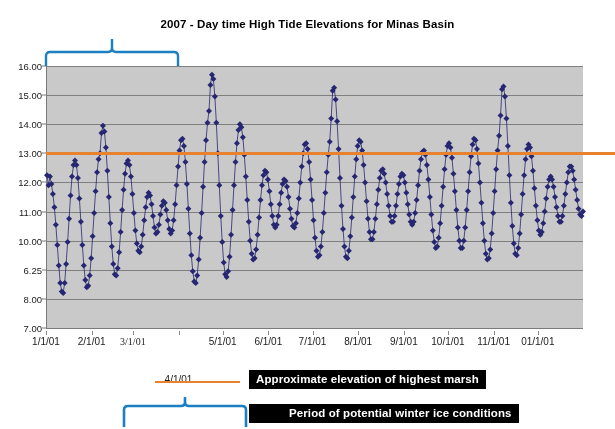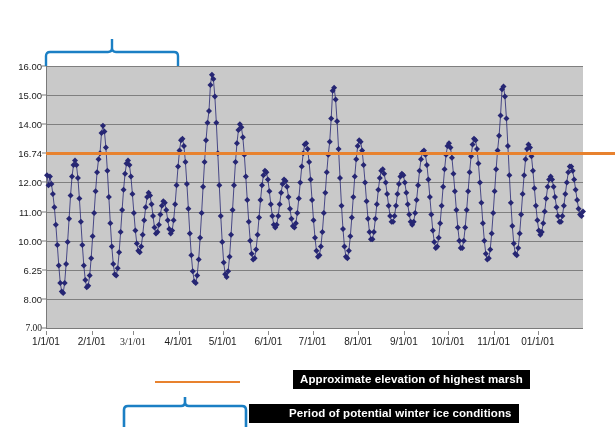--- a/index.html
+++ b/index.html
@@ -173,41 +173,42 @@
     top: 396px;
     width: 128px;
     height: 32px;
   }
 </style>
 </head>
 <body>
 
 <div id="chart-root">
 
+  <div id="chart-title">2007 - Day time High Tide Elevations for Minas Basin</div>
 
   <div id="y-axis-labels">
       <div class="y-tick" style="top: 0px;">16.00</div>
       <div class="y-tick-mark" style="top: 0px;"></div>
       <div class="y-tick" style="top: 29.1111px;">15.00</div>
       <div class="y-tick-mark" style="top: 29.1111px;"></div>
       <div class="y-tick" style="top: 58.2222px;">14.00</div>
       <div class="y-tick-mark" style="top: 58.2222px;"></div>
-      <div class="y-tick" style="top: 87.3333px;">16.74</div>
+      <div class="y-tick" style="top: 87.3333px;">13.00</div>
       <div class="y-tick-mark" style="top: 87.3333px;"></div>
       <div class="y-tick" style="top: 116.444px;">12.00</div>
       <div class="y-tick-mark" style="top: 116.444px;"></div>
       <div class="y-tick" style="top: 145.556px; padding-left: 24px;">11.00</div>
       <div class="y-tick-mark" style="top: 145.556px;"></div>
       <div class="y-tick" style="top: 174.667px;">10.00</div>
       <div class="y-tick-mark" style="top: 174.667px;"></div>
       <div class="y-tick" style="top: 203.778px;">6.25</div>
       <div class="y-tick-mark" style="top: 203.778px;"></div>
       <div class="y-tick" style="top: 232.889px;">8.00</div>
       <div class="y-tick-mark" style="top: 232.889px;"></div>
-      <div class="y-tick" style="top: 262px; font-family: Liberation Serif, serif;">7.00</div>
+      <div class="y-tick" style="top: 262px;">7.00</div>
       <div class="y-tick-mark" style="top: 262px;"></div>
     </div>
 
   <div id="plot-area">
     <div id="gridlines">
         <div class="gridline" style="top: 0px;"></div>
         <div class="gridline" style="top: 29.1111px;"></div>
         <div class="gridline" style="top: 58.2222px;"></div>
         <div class="gridline" style="top: 87.3333px;"></div>
         <div class="gridline" style="top: 116.444px;"></div>
@@ -588,21 +589,21 @@
 
   <div id="marsh-line" style="top: 152.333px; background: rgb(232, 130, 46);"></div>
 
   <div id="x-axis-labels">
       <div class="x-tick" style="left: 0px;">1/1/01</div>
       <div class="x-tick-mark" style="left: 0px;"></div>
       <div class="x-tick" style="left: 45.6484px;">2/1/01</div>
       <div class="x-tick-mark" style="left: 45.6484px;"></div>
       <div class="x-tick" style="left: 86.8791px; font-family: Liberation Serif, serif;">3/1/01</div>
       <div class="x-tick-mark" style="left: 86.8791px;"></div>
-      <div class="x-tick" style="left: 132.527px;">4/1/01</div>
+      <div class="x-tick" style="left: 132.527px; margin-top: 38px;">4/1/01</div>
       <div class="x-tick-mark" style="left: 132.527px;"></div>
       <div class="x-tick" style="left: 176.703px;">5/1/01</div>
       <div class="x-tick-mark" style="left: 176.703px;"></div>
       <div class="x-tick" style="left: 222.352px;">6/1/01</div>
       <div class="x-tick-mark" style="left: 222.352px;"></div>
       <div class="x-tick" style="left: 266.527px;">7/1/01</div>
       <div class="x-tick-mark" style="left: 266.527px;"></div>
       <div class="x-tick" style="left: 312.176px;">8/1/01</div>
       <div class="x-tick-mark" style="left: 312.176px;"></div>
       <div class="x-tick" style="left: 357.824px;">9/1/01</div>
@@ -620,17 +621,17 @@
   </svg>
 
   <div id="legend"></div>
 
   <div id="legend-swatch-marsh"></div>
 
   <svg id="legend-bracket-ice" viewBox="0 0 128 32">
     <path d="M 2 31 L 2 14 Q 2 10 6 10 L 59 10 Q 63 10 63 6 L 63 1 L 63 6 Q 63 10 67 10 L 120 10 Q 124 10 124 14 L 124 31" fill="none" stroke="#1b7fc4" stroke-width="2.6" stroke-linecap="butt"></path>
   </svg>
 
-  <div class="legend-label" id="legend-label-marsh" style="left:249px; top:370px;margin-left:44px;">Approximate elevation of highest marsh</div>
+  <div class="legend-label" id="legend-label-marsh" style="left:249px; top:370px;">Approximate elevation of highest marsh</div>
 
   <div class="legend-label" id="legend-label-ice" style="left:249px; top:404px;padding-left:40px;">Period of potential winter ice conditions</div>
 
 </div>
 
 </body></html>

